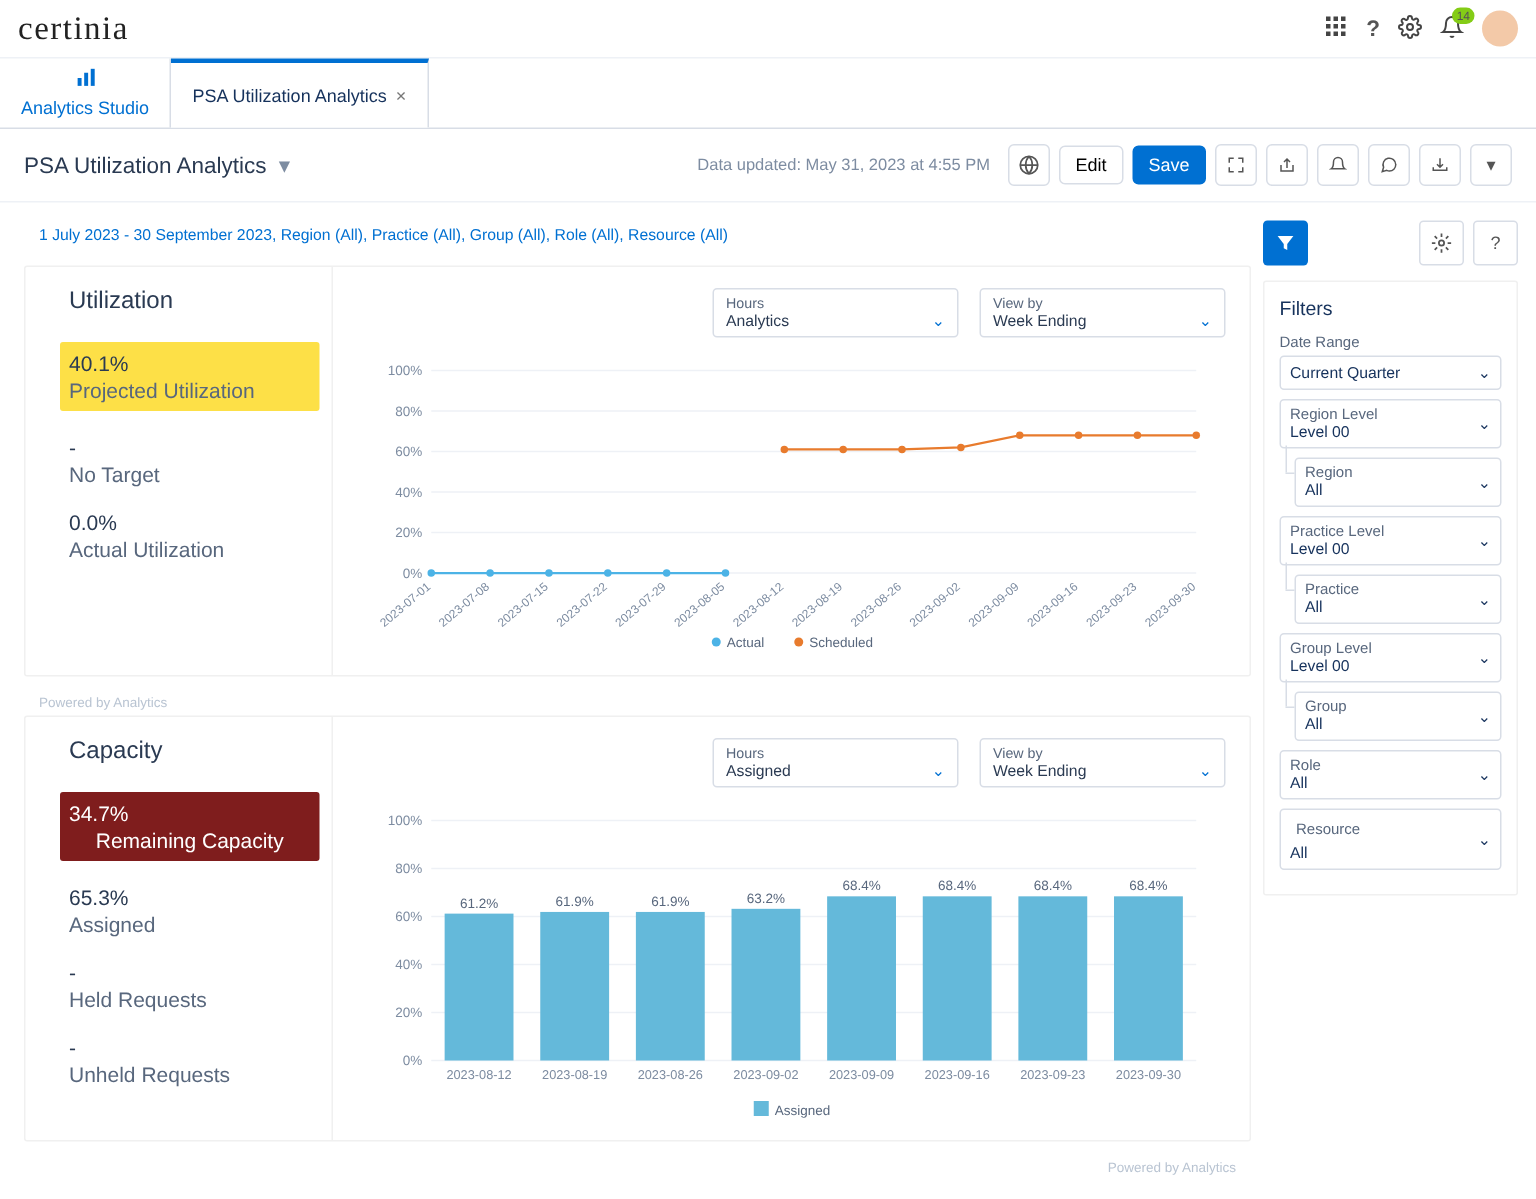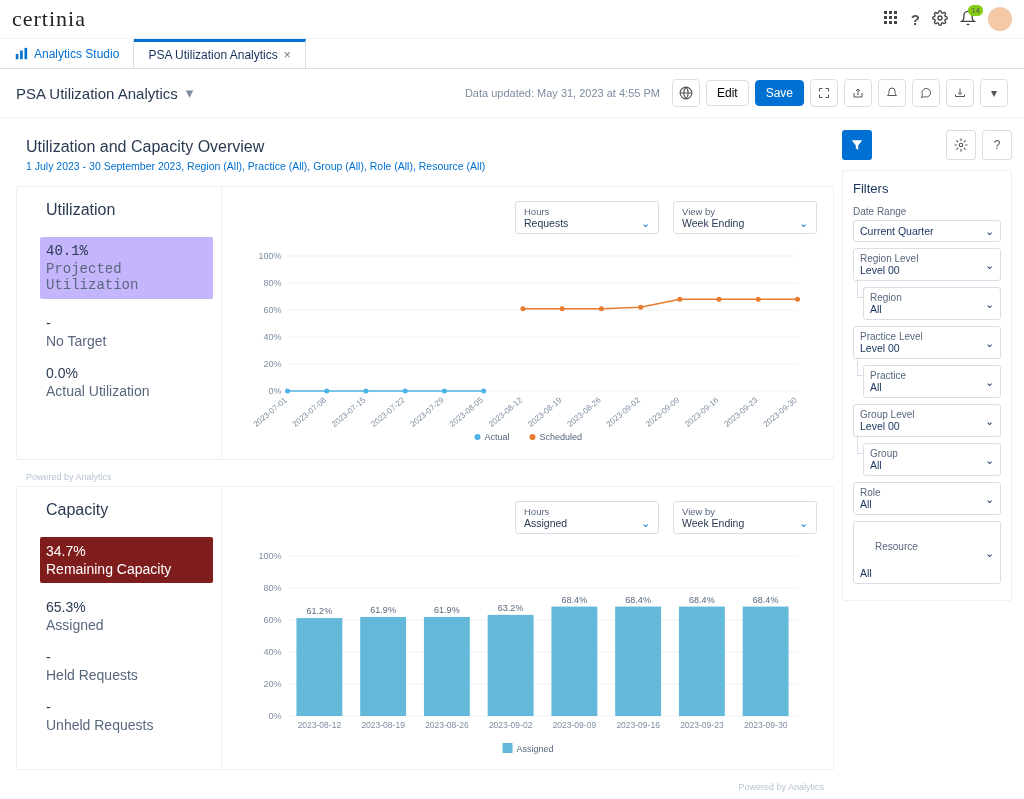--- a/index.html
+++ b/index.html
@@ -10,21 +10,21 @@
 .logo { font-family: Georgia, serif; font-size: 22px; letter-spacing: 1px; color: #222; }
 .top-icons { display: flex; align-items: center; gap: 12px; }
 .top-icons span, .top-icons svg { color: #555; cursor: pointer; }
 .badge-wrap { position: relative; }
 .badge { position: absolute; top: -5px; right: -7px; background: #84cc16; color: #fff; font-size: 8px; border-radius: 7px; padding: 0 3px; line-height: 11px; }
 .avatar { width: 24px; height: 24px; border-radius: 50%; background: #f3c9a8; display: inline-block; }
 
 
 .tabrow { display: flex; align-items: stretch; border-bottom: 1px solid #d8dde6; }
 .tab { display: flex; align-items: center; gap: 6px; padding: 6px 14px; font-size: 12px; border-right: 1px solid #d8dde6; cursor: pointer; }
-.tab.studio { color: #0070d2; }
+.tab.studio { color: #0070d2; flex-direction: column; }
 .tab.active { border-top: 3px solid #0070d2; background: #fff; }
 .tab-close { color: #777; font-size: 12px; }
 
 
 .pagehdr { display: flex; align-items: center; justify-content: space-between; padding: 10px 16px; border-bottom: 1px solid #eef1f6; }
 .page-title { font-size: 15px; color: #2a3a52; display: flex; align-items: center; gap: 8px; }
 .page-actions { display: flex; align-items: center; gap: 6px; }
 .updated { color: #7d8ca1; font-size: 11px; margin-right: 6px; }
 .btn { border: 1px solid #d8dde6; background: #fff; padding: 5px 10px; border-radius: 4px; cursor: pointer; font-size: 12px; }
 .btn.primary { background: #0070d2; border-color: #0070d2; color: #fff; }
@@ -39,28 +39,28 @@
 .filter-summary { color: #0070d2; font-size: 10.5px; margin: 4px 0 14px 10px; }
 
 
 .card { border: 1px solid #f0f0f0; border-radius: 2px; background: #fff; display: flex; margin-bottom: 12px; padding-left: 15px; }
 .card .stats { width: 190px; border-right: 1px solid #f0f0f0; padding: 14px 14px 18px 14px; }
 .card .chart-area { flex: 1; padding: 14px 16px 10px 16px; }
 .stats h3 { font-size: 16px; font-weight: 400; color: #2a3a52; margin-bottom: 18px; }
 .stat { margin-bottom: 16px; }
 .stat .val { font-size: 14px; color: #2a3a52; }
 .stat .lbl { font-size: 14px; color: #58677d; margin-top: 2px; }
-.stat.highlight { background: #c4b5fd; padding: 6px; margin-left: -6px; margin-right: -6px; border-radius: 2px; font-family: Liberation Mono, monospace; }
+.stat.highlight { background: #fde047; padding: 6px; margin-left: -6px; margin-right: -6px; border-radius: 2px; }
 .stat.green { background: #7f1d1d; color: #fff; padding: 6px; margin-left: -6px; margin-right: -6px; border-radius: 2px; }
 .stat.green .val { color: #fff; }
 .footer-note { font-size: 9px; color: #b9c4d2; padding: 0 0 4px 10px; }
 
 
 .chart-controls { display: flex; gap: 14px; margin-bottom: 12px; }
-.dd { border: 1px solid #d8dde6; border-radius: 3px; padding: 4px 8px; width: 144px; font-size: 10.5px; cursor: pointer; display: flex; justify-content: space-between; align-items: flex-end; }
+.dd { border: 1px solid #d8dde6; border-radius: 3px; padding: 4px 8px; width: 164px; font-size: 10.5px; cursor: pointer; display: flex; justify-content: space-between; align-items: flex-end; }
 .dd .dd-lbl { color: #58677d; font-size: 9.5px; display: block; }
 .dd .dd-val { color: #2a3a52; }
 .dd .chev { color: #0070d2; }
 
 
 svg.chart { width: 100%; }
 
 
 .side-actions { display: flex; justify-content: space-between; margin-bottom: 10px; }
 .filter-btn { width: 30px; height: 30px; background: #0070d2; color: #fff; display: flex; align-items: center; justify-content: center; border-radius: 3px; cursor: pointer; }
@@ -172,21 +172,20 @@
       <svg width="12" height="12" viewBox="0 0 24 24" fill="none" stroke="#555" stroke-width="2">
           <path d="M3 15v4h18v-4M12 3v12M8 11l4 4 4-4"></path>
         </svg>
     </span>
     <span class="iconbtn" style="color:#555;">▾</span>
   </div>
 </div>
 
 <div class="workspace">
   <div class="main-col">
-    <div class="page-section-title">Utilization and Capacity Overview</div>
     <div class="filter-summary">1 July 2023 - 30 September 2023, Region (All), Practice (All), Group (All), Role (All), Resource (All)</div>
 
     <div class="card">
       <div class="stats">
         <h3>Utilization</h3>
         <div class="stat highlight">
           <div class="val">40.1%</div>
           <div class="lbl">Projected Utilization</div>
         </div>
         <div class="stat">
@@ -195,21 +194,21 @@
         </div>
         <div class="stat">
           <div class="val">0.0%</div>
           <div class="lbl">Actual Utilization</div>
         </div>
       </div>
       <div class="chart-area">
         <div class="chart-controls">
           <div style="flex:1"></div>
           <div class="dd">
-            <div><span class="dd-lbl">Hours</span><span class="dd-val">Requests</span></div>
+            <div><span class="dd-lbl">Hours</span><span class="dd-val">Analytics</span></div>
             <span class="chev">⌄</span>
           </div>
           <div class="dd">
             <div><span class="dd-lbl">View by</span><span class="dd-val">Week Ending</span></div>
             <span class="chev">⌄</span>
           </div>
         </div>
         <svg class="chart" id="util-chart" height="200" viewBox="0 0 560 200">
             <line x1="40" y1="145" x2="550" y2="145" stroke="#eef1f6"></line>
             <text x="34" y="148" text-anchor="end" font-size="9" fill="#7d8ca1">0%</text>
@@ -260,21 +259,21 @@
           </svg>
       </div>
     </div>
     <div class="footer-note">Powered by Analytics</div>
 
     <div class="card">
       <div class="stats">
         <h3>Capacity</h3>
         <div class="stat green">
           <div class="val">34.7%</div>
-          <div class="lbl" style="color:#fff;">Remaining Capacity</div>
+          <div class="lbl" style="color:#fff;text-align:center;">Remaining Capacity</div>
         </div>
         <div class="stat">
           <div class="val">65.3%</div>
           <div class="lbl">Assigned</div>
         </div>
         <div class="stat">
           <div class="val">-</div>
           <div class="lbl">Held Requests</div>
         </div>
         <div class="stat">
@@ -398,18 +397,18 @@
           <span>⌄</span>
         </div>
       </div>
 
       <div class="side-dd">
         <div><div class="side-group-lbl" style="margin:0">Role</div><span>All</span></div>
         <span>⌄</span>
       </div>
 
       <div class="side-dd">
-        <div><div class="side-group-lbl" style="margin:15px">Resource</div><span>All</span></div>
+        <div><div class="side-group-lbl" style="margin:4px">Resource</div><span>All</span></div>
         <span>⌄</span>
       </div>
     </div>
   </div>
 </div>
 
 </body></html>

